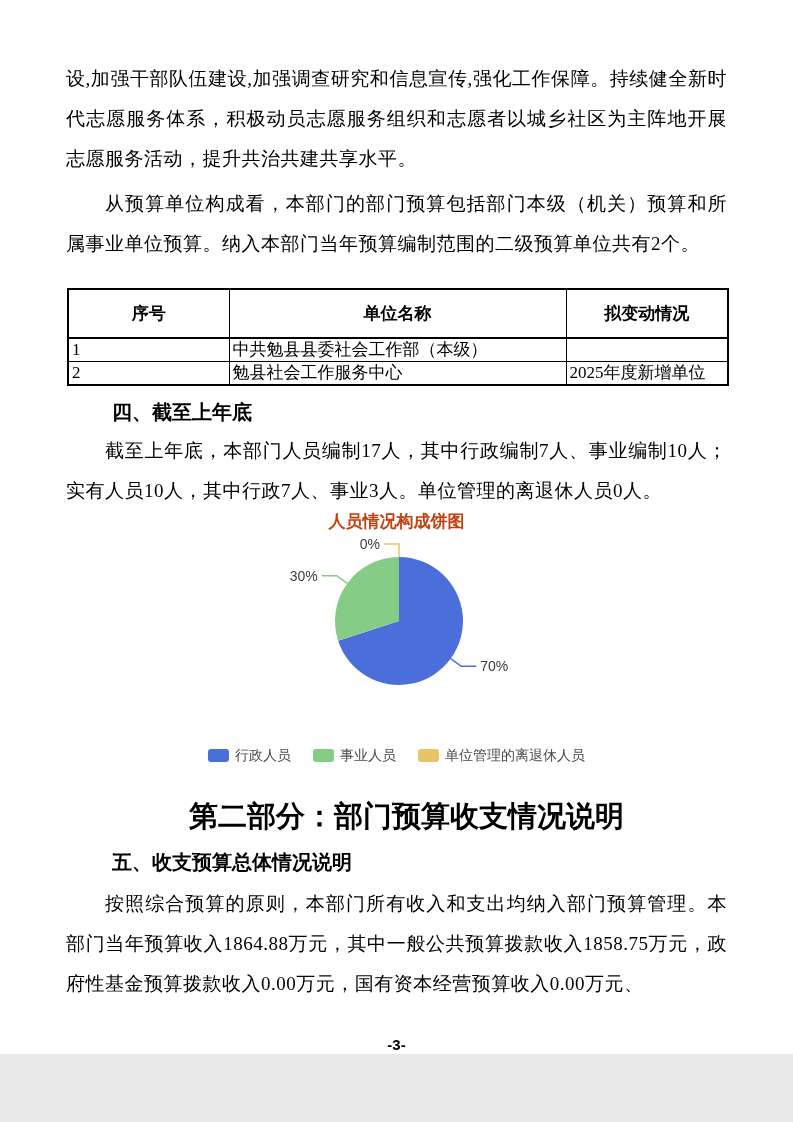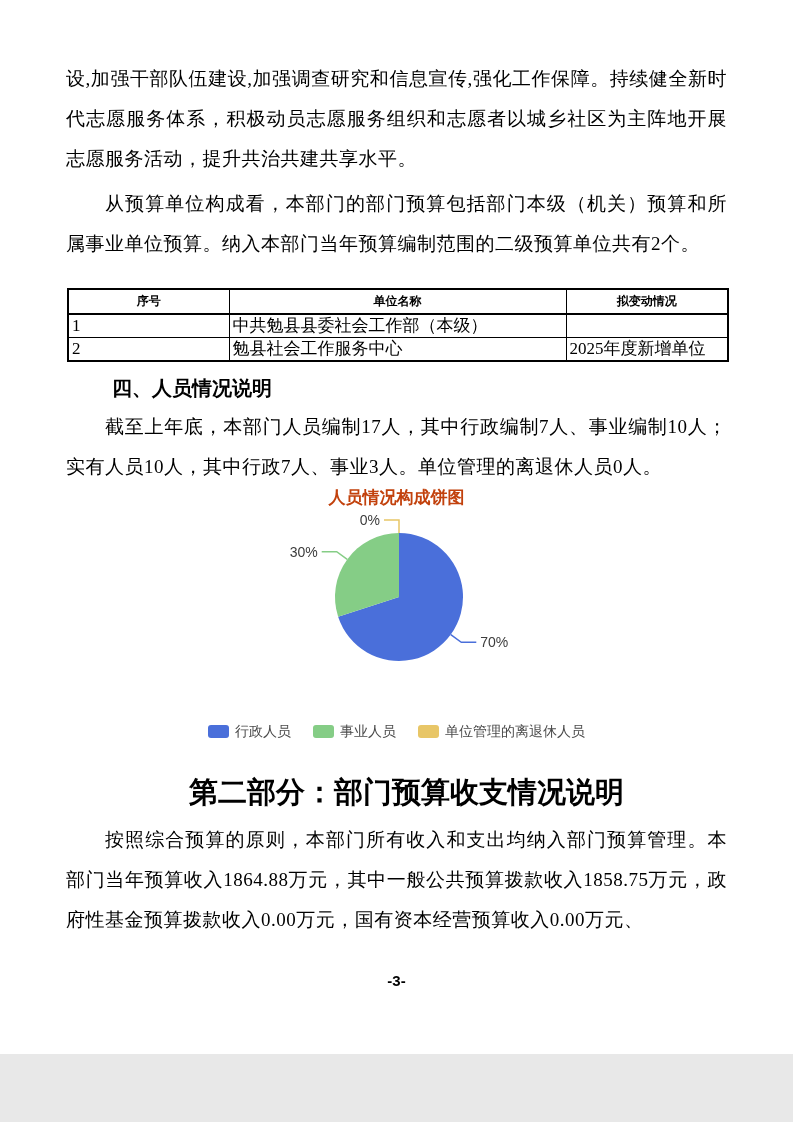--- a/index.html
+++ b/index.html
@@ -19,21 +19,21 @@
     font-weight:bold;font-size:20px;line-height:30px;margin:12px 0 0 112px;
   }
   .p-sec3{margin-top:5px;}
   .units-table{
     border-collapse:collapse;margin:24px 0 0 67px;width:660px;
     border:2px solid #000;table-layout:fixed;
   }
   .units-table th{
     border:1px solid #000;border-bottom:2px solid #000;
     font-family:Liberation Sans, sans-serif;
-    font-weight:bold;font-size:12px;height:23px;text-align:center;padding:0 3px;
+    font-weight:bold;font-size:17px;height:23px;text-align:center;padding:12px 3px;
   }
   .units-table td{
     border:1px solid #000;font-size:17px;height:22px;text-align:left;
     padding:0 3px;line-height:22px;white-space:nowrap;overflow:hidden;
   }
   .h4{margin-top:11px;}
   .p-sec4{margin-top:4px;}
   .chart{width:530px;margin:0 auto;}
   .chart-title{
     font-family:"Liberation Sans","DejaVu Sans",sans-serif;
@@ -88,21 +88,21 @@
         <td></td>
       </tr>
       <tr>
         <td>2</td>
         <td>勉县社会工作服务中心</td>
         <td>2025年度新增单位</td>
       </tr>
     </tbody>
   </table>
 
-  <div class="section-heading h4">四、人员情况说明</div>
+  <div class="section-heading h4">四、截至上年底</div>
 
   <p class="body-text indent p-sec4">截至上年底，本部门人员编制17人，其中行政编制7人、事业编制10人；实有人员10人，其中行政7人、事业3人。单位管理的离退休人员0人。</p>
 
   <div class="chart">
     <div class="chart-title">人员情况构成饼图</div>
     <svg id="pie-svg" width="530" height="162" viewBox="0 0 530 162">
         <path d="M 267 88 L 267 24 A 64 64 0 1 1 206.13238295711017 107.77708763999664 Z" fill="#4A6FDA"></path>
         <polyline points="318.77708763999664,125.61825614671828 329.29430856687094,133.25946442652042 344.29430856687094,133.25946442652042" fill="none" stroke="#4A6FDA" stroke-width="1.5"></polyline>
         <text x="348.29430856687094" y="138.25946442652042" text-anchor="start" fill="#3C3C3C" font-family="&quot;Liberation Sans&quot;,&quot;DejaVu Sans&quot;,sans-serif" font-size="14">70%</text>
         <path d="M 267 88 L 206.13238295711017 107.77708763999664 A 64 64 0 0 1 267 24 Z" fill="#85CD86"></path>
@@ -122,18 +122,19 @@
       </div>
       <div class="legend-item">
         <span class="legend-swatch" style="background: rgb(232, 198, 103);"></span>
         <span class="legend-label">单位管理的离退休人员</span>
       </div>
     </div>
   </div>
 
   <div class="part2-heading">第二部分：部门预算收支情况说明</div>
 
+  <div class="section-heading h5">五、收支预算总体情况说明</div>
 
   <p class="body-text indent p-sec5">按照综合预算的原则，本部门所有收入和支出均纳入部门预算管理。本部门当年预算收入1864.88万元，其中一般公共预算拨款收入1858.75万元，政府性基金预算拨款收入0.00万元，国有资本经营预算收入0.00万元、</p>
 
   <div class="page-footer">-3-</div>
 
 </div>
 
 </body></html>

